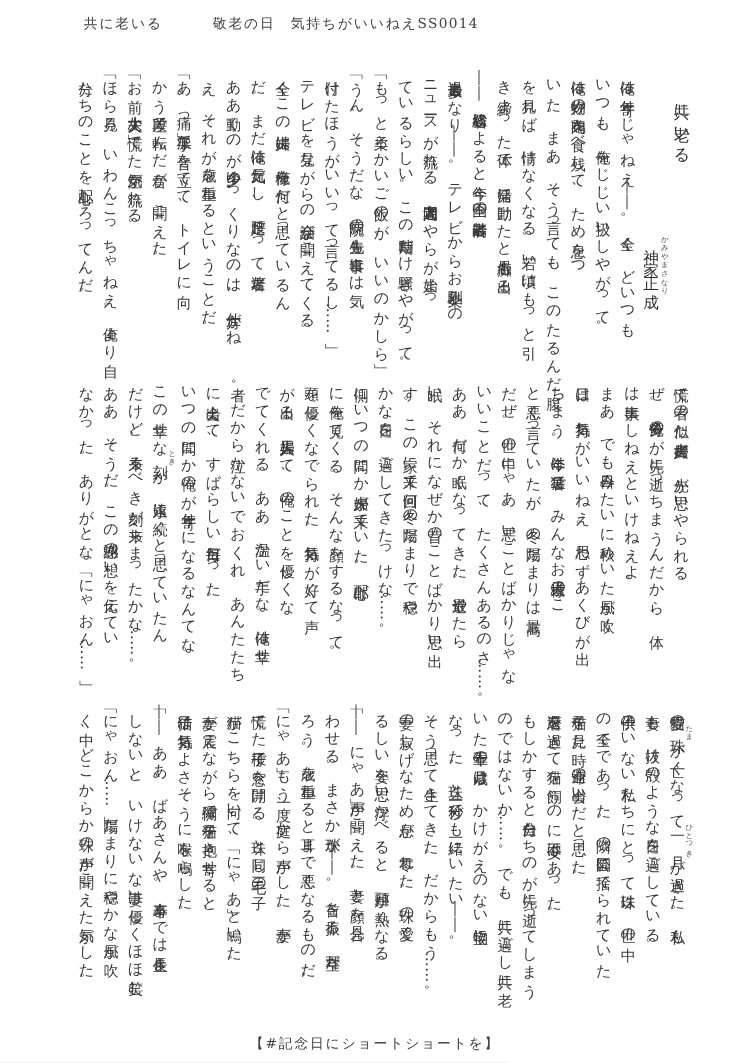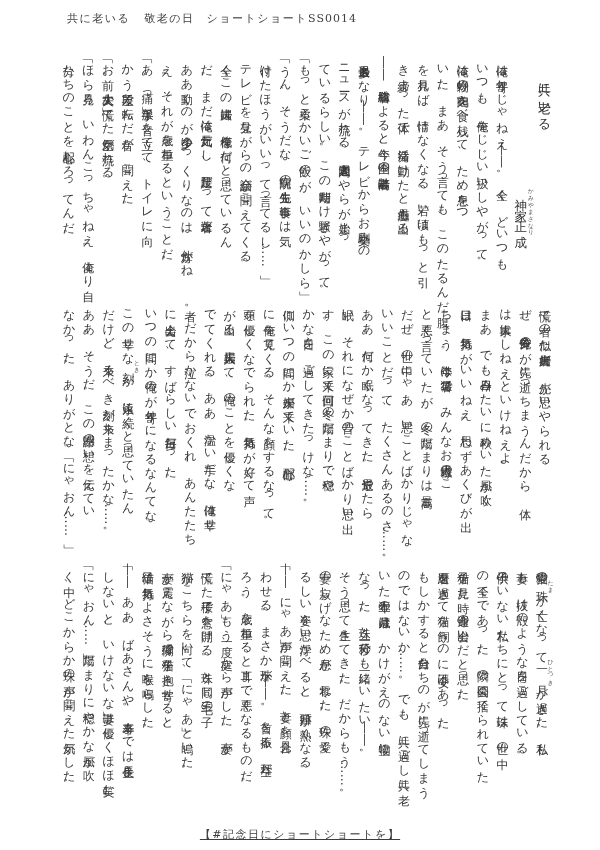--- a/index.html
+++ b/index.html
@@ -10,21 +10,21 @@
     overflow:hidden;
     font-family:"DejaVu Serif","Liberation Serif",serif;
     color:#383838;
   }
   
   .running-head{
     position:absolute;top:11px;left:67px;
     font-size:11px;letter-spacing:1.5px;color:#404040;
     white-space:nowrap;
   }
-  .running-head .rh-event{margin-left:14px;}
+  .running-head .rh-event{margin-left:40px;}
   .running-head .rh-genre{margin-left:12px;}
   .running-head .rh-code{margin-left:0;letter-spacing:1px;}
   
   .band{
     position:absolute;left:62px;width:492px;height:252px;
     writing-mode:vertical-rl;
     text-orientation:mixed;
     font-size:12px;letter-spacing:0.5px;
     overflow:visible;
   }
@@ -49,30 +49,30 @@
   }
   ruby rt{
     font-size:6px;
     letter-spacing:0;
     color:#555;
   }
   
   .footer{
     position:absolute;top:827px;left:0;width:600px;
     text-align:center;
-    font-size:11px;letter-spacing:1.5px;color:#3d3d3d;text-decoration:underline;
+    font-size:11px;letter-spacing:1.5px;color:#3d3d3d;
   }
 </style>
 </head>
 <body>
 
 <div class="page">
 
   <div class="running-head">
-    <span class="rh-title">共に老いる</span><span class="rh-event">敬老の日</span><span class="rh-genre">ショートショート</span><span class="rh-code">SS0014</span>
+    <span class="rh-title">共に老いる</span><span class="rh-event">敬老の日</span><span class="rh-genre">気持ちがいいねえ</span><span class="rh-code">SS0014</span>
   </div>
 
   <section class="band band-1">
     <div class="col title-col">共に老いる</div>
     <div class="col author-col"><ruby>神家<rt>かみや</rt></ruby><ruby>正成<rt>まさなり</rt></ruby></div>
   <div class="col">俺は年寄りじゃねえ――。全く、どいつも</div>
       <div class="col">いつも、俺をじじい扱いしやがって。</div>
       <div class="col">俺は好物の鶏肉を食べ残して、ため息をつ</div>
       <div class="col">いた。まあ、そう言っても、このたるんだ腹</div>
       <div class="col">を見れば、情けなくなる。若い頃はもっと引</div>

